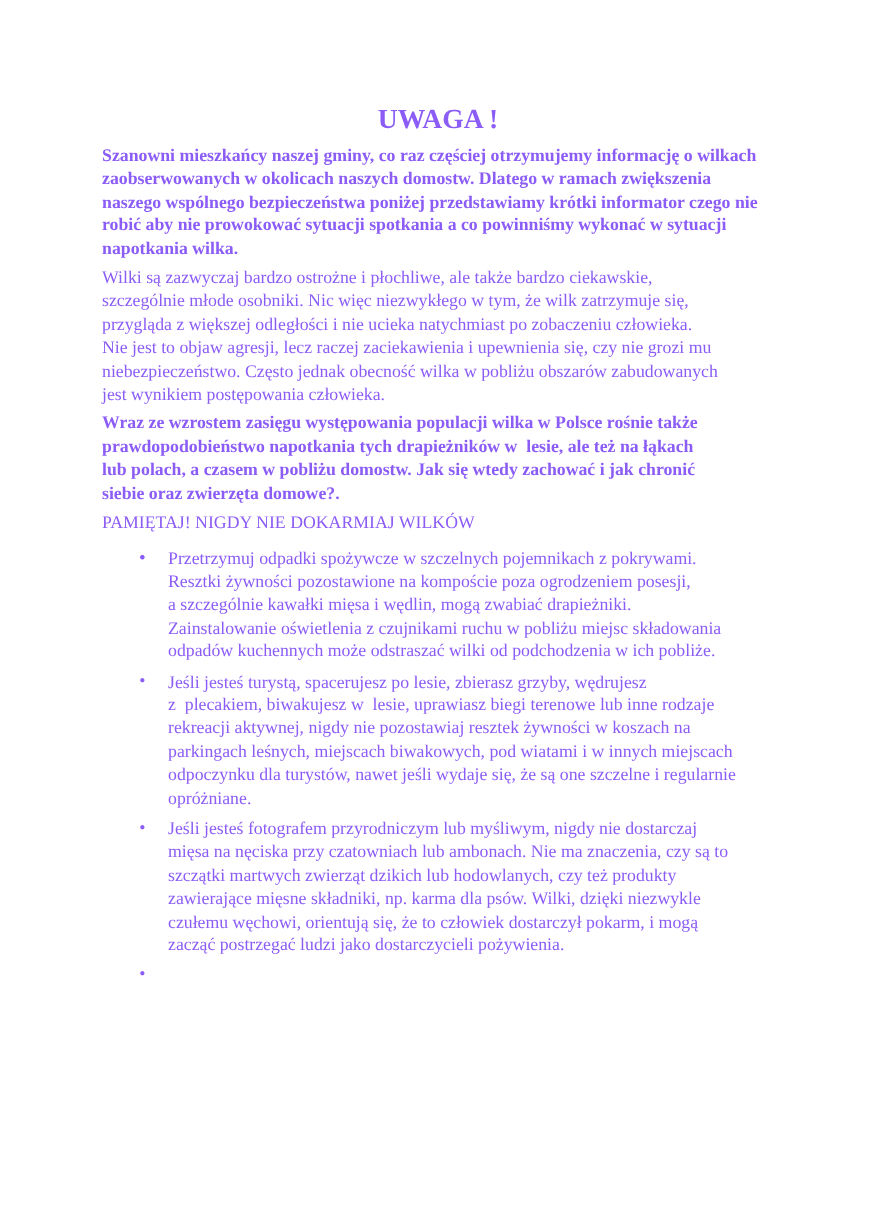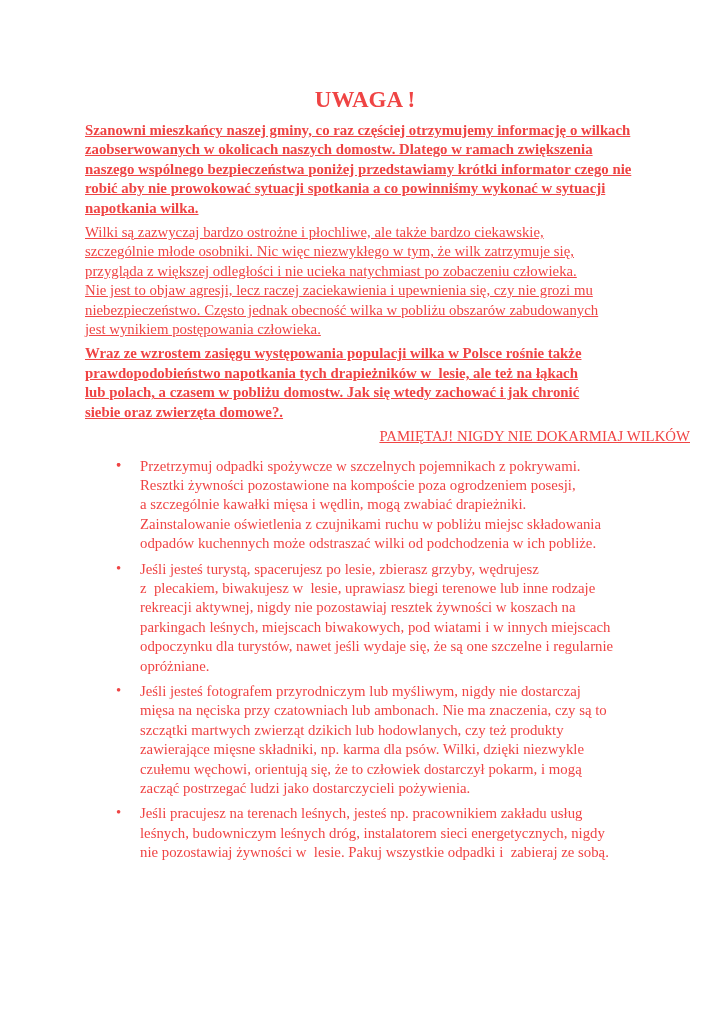--- a/index.html
+++ b/index.html
@@ -8,45 +8,43 @@
     background: #ffffff;
   }
   .page {
     position: relative;
     width: 724px;
     height: 1024px;
     box-sizing: border-box;
     background: #ffffff;
     padding: 86px 34px 0 85px;
     font-family: "Liberation Serif", "DejaVu Serif", serif;
-    color: #ef4444;
+    color: #8b5cf6;
     overflow: hidden;
   }
   .doc-title {
     margin: 0 0 8px 0;
     width: 560px;
     font-size: 23px;
     line-height: 27px;
     font-weight: 700;
     text-align: center;
     white-space: pre-wrap;
   }
   .para {
     margin: 0 0 5px 0;
     font-size: 14.8px;
     line-height: 19.4px;
     white-space: pre-wrap;
-    text-decoration: underline;
   }
   .para.bold {
     font-weight: 700;
   }
   .para.heading {
     margin: 2px 0 10px 0;
-    text-align: right;
   }
   .bullet-list {
     list-style: none;
     margin: 0;
     padding: 0;
   }
   .bullet-item {
     position: relative;
     padding-left: 55px;
     margin: 0 0 6px 0;
@@ -115,19 +113,16 @@
       <span class="marker">•</span>
       <span class="li-text">Jeśli jesteś fotografem przyrodniczym lub myśliwym, nigdy nie dostarczaj
 mięsa na nęciska przy czatowniach lub ambonach. Nie ma znaczenia, czy są to
 szczątki martwych zwierząt dzikich lub hodowlanych, czy też produkty
 zawierające mięsne składniki, np. karma dla psów. Wilki, dzięki niezwykle
 czułemu węchowi, orientują się, że to człowiek dostarczył pokarm, i mogą
 zacząć postrzegać ludzi jako dostarczycieli pożywienia.</span>
     </li>
     <li class="bullet-item">
       <span class="marker">•</span>
-      <span class="li-text">Jeśli pracujesz na terenach leśnych, jesteś np. pracownikiem zakładu usług
-leśnych, budowniczym leśnych dróg, instalatorem sieci energetycznych, nigdy
-nie pozostawiaj żywności w  lesie. Pakuj wszystkie odpadki i  zabieraj ze sobą.</span>
     </li>
   </ul>
 
 </div>
 
 </body></html>

